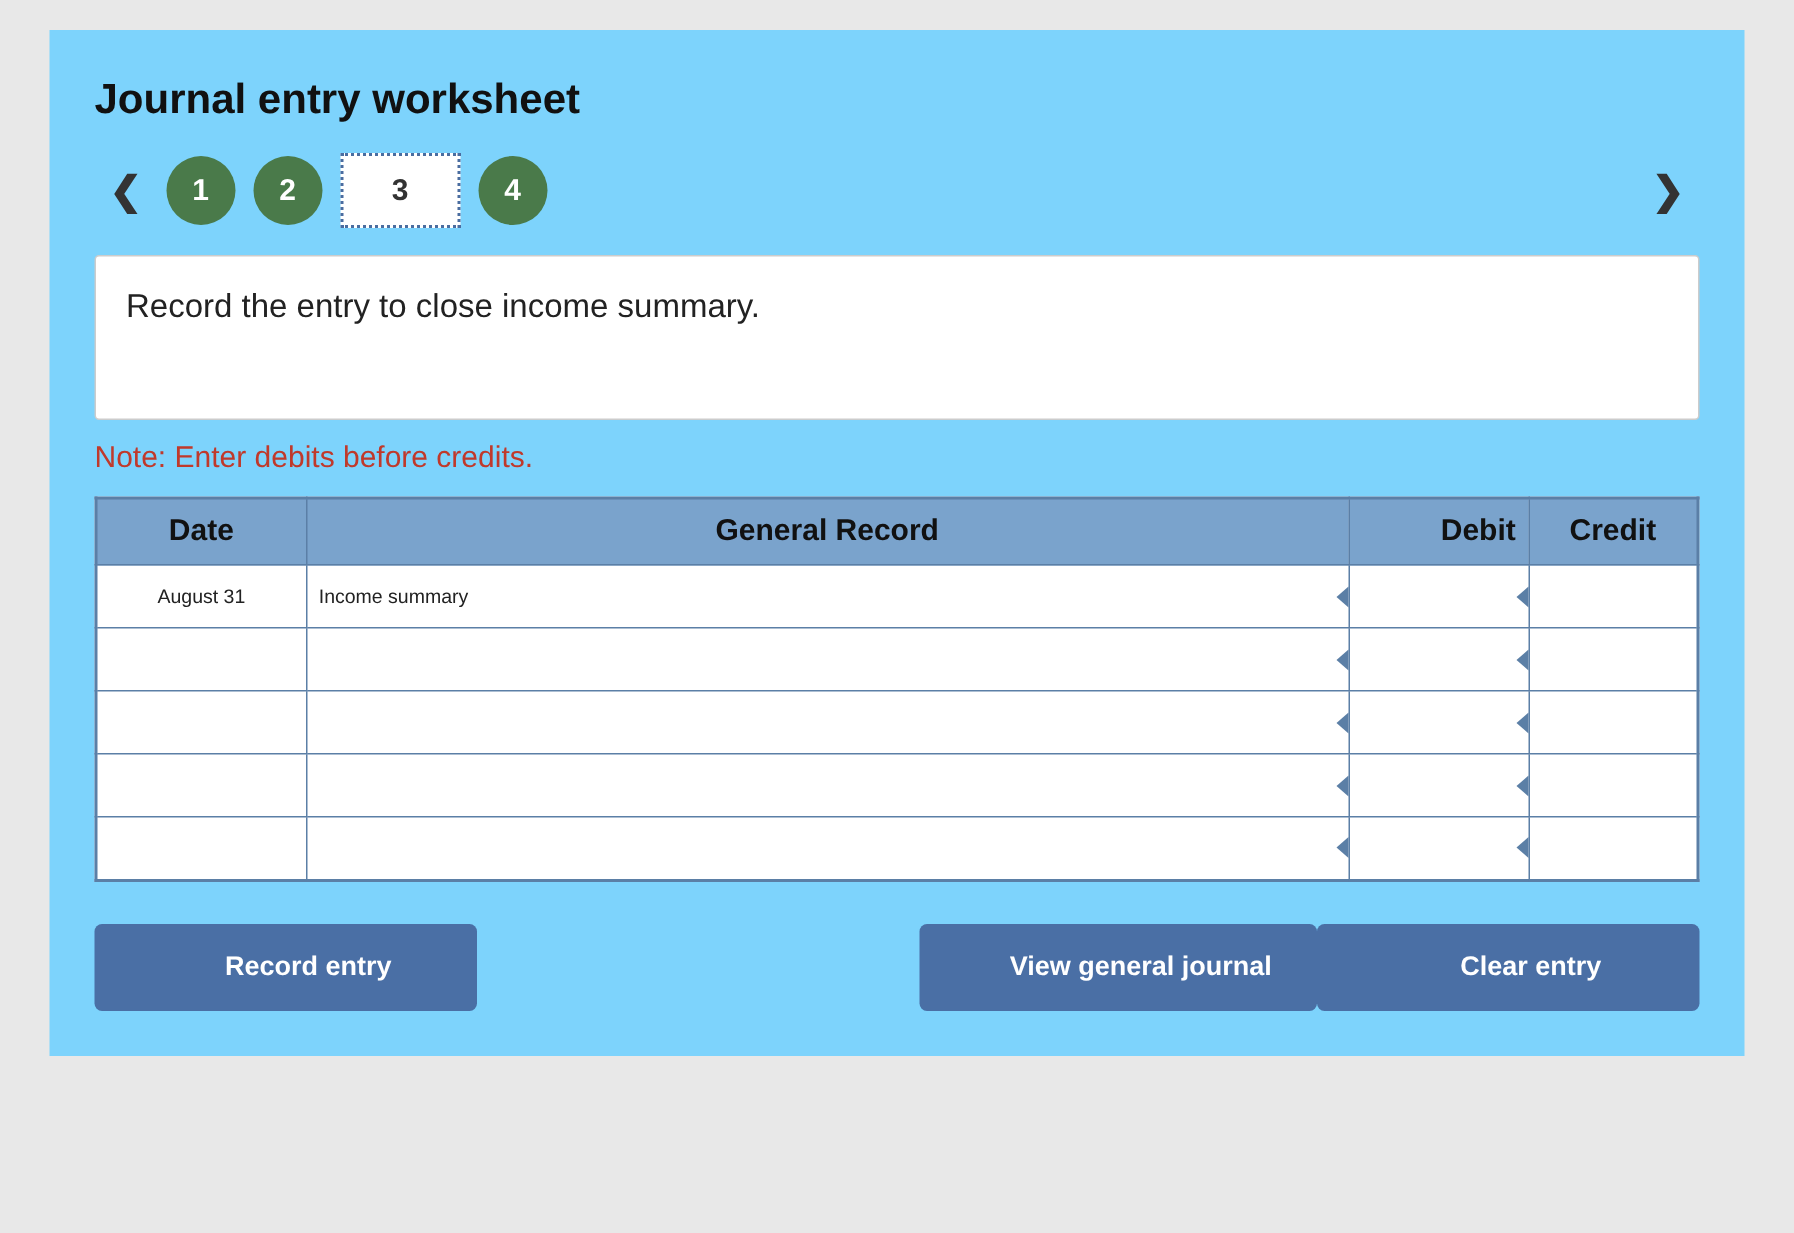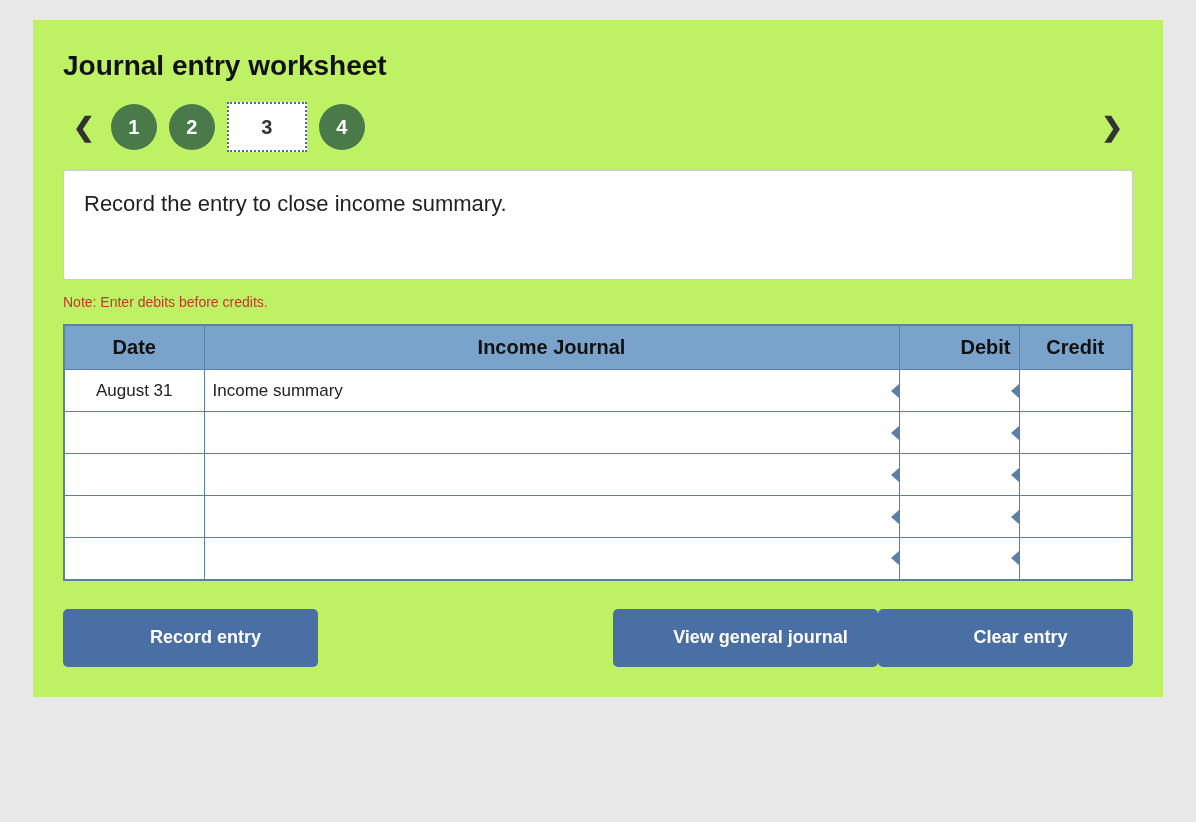--- a/index.html
+++ b/index.html
@@ -6,21 +6,21 @@
     body {
       background: #e8e8e8;
       font-family: Arial, sans-serif;
       display: flex;
       justify-content: center;
       align-items: flex-start;
       min-height: 822px;
       padding: 20px;
     }
     .container {
-      background: #bef264;
+      background: #7dd3fc;
       width: 1130px;
       padding: 30px 30px 30px 30px;
     }
     .page-title {
       font-size: 28px;
       font-weight: bold;
       margin-bottom: 20px;
       color: #111;
     }
     .nav-row {
@@ -73,21 +73,21 @@
       border: 1px solid #ccc;
       border-radius: 3px;
       padding: 20px 20px 60px 20px;
       margin-bottom: 14px;
       font-size: 22px;
       color: #222;
       min-height: 110px;
     }
     .note-text {
       color: #c0392b;
-      font-size: 14px;
+      font-size: 20px;
       margin-bottom: 14px;
     }
     .journal-table {
       width: 100%;
       border-collapse: collapse;
       border: 2px solid #5b7fa6;
       background: white;
       margin-bottom: 28px;
     }
     .journal-table thead tr th {
@@ -100,21 +100,21 @@
       text-align: center;
     }
     .journal-table thead tr th.col-date { width: 140px; }
     .journal-table thead tr th.col-journal { }
     .journal-table thead tr th.col-debit { width: 120px; text-align: right; }
     .journal-table thead tr th.col-credit { width: 113px; }
     .journal-table tbody tr td {
       border: 1px solid #5b7fa6;
       padding: 0;
       height: 42px;
-      font-size: 17px;
+      font-size: 13px;
       color: #222;
       position: relative;
     }
     .journal-table tbody tr td.date-cell {
       text-align: center;
       vertical-align: middle;
       padding: 0 6px;
     }
     .journal-table tbody tr td.journal-cell {
       vertical-align: middle;
@@ -193,21 +193,21 @@
   <div class="instruction-box">
     <span>Record the entry to close income summary.</span>
   </div>
 
   <div class="note-text">Note: Enter debits before credits.</div>
 
   <table class="journal-table">
     <thead>
       <tr>
         <th class="col-date">Date</th>
-        <th class="col-journal">Income Journal</th>
+        <th class="col-journal">General Record</th>
         <th class="col-debit">Debit</th>
         <th class="col-credit">Credit</th>
       </tr>
     </thead>
     <tbody id="table-body">
     <tr>
           <td class="date-cell">August 31</td>
           <td class="journal-cell" style="position: relative;">Income summary<span class="tri-right"></span></td>
           <td class="debit-cell" style="position: relative;">
             <span class="tri-right"></span>

